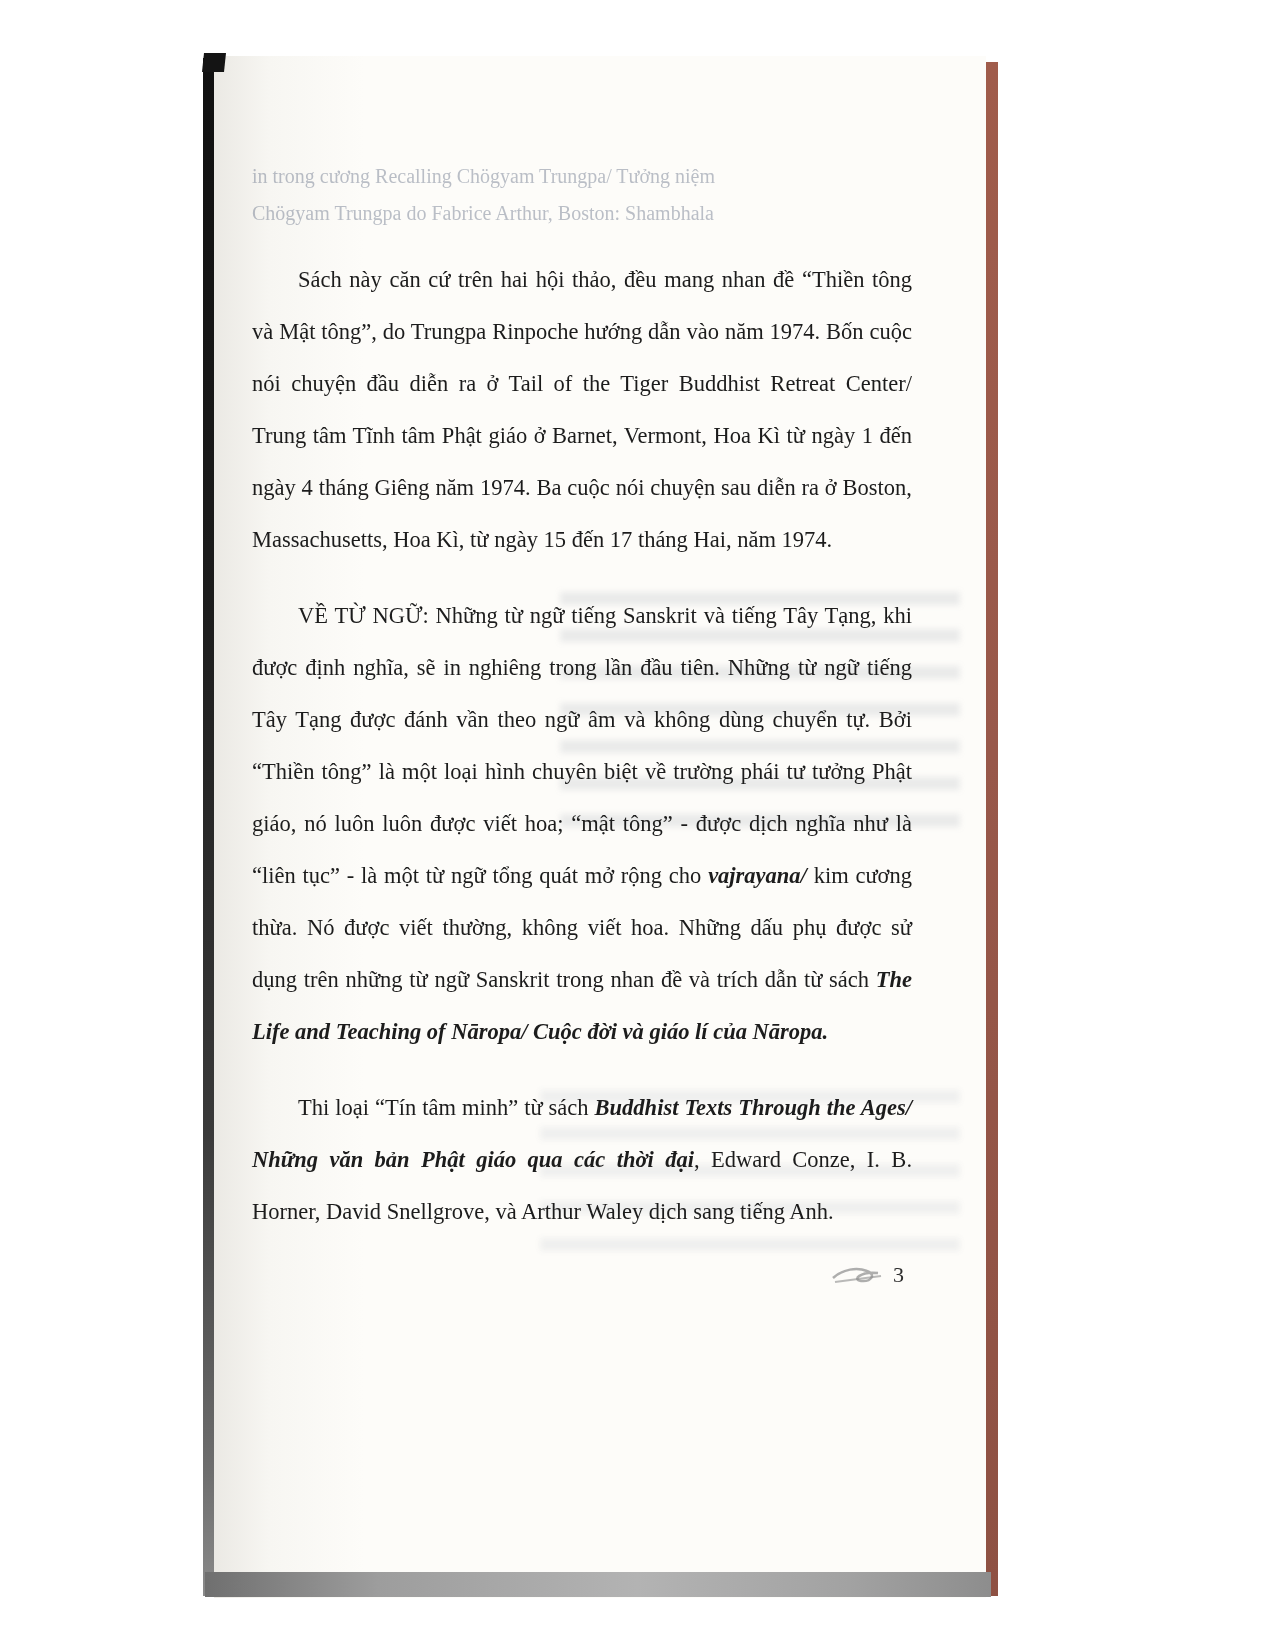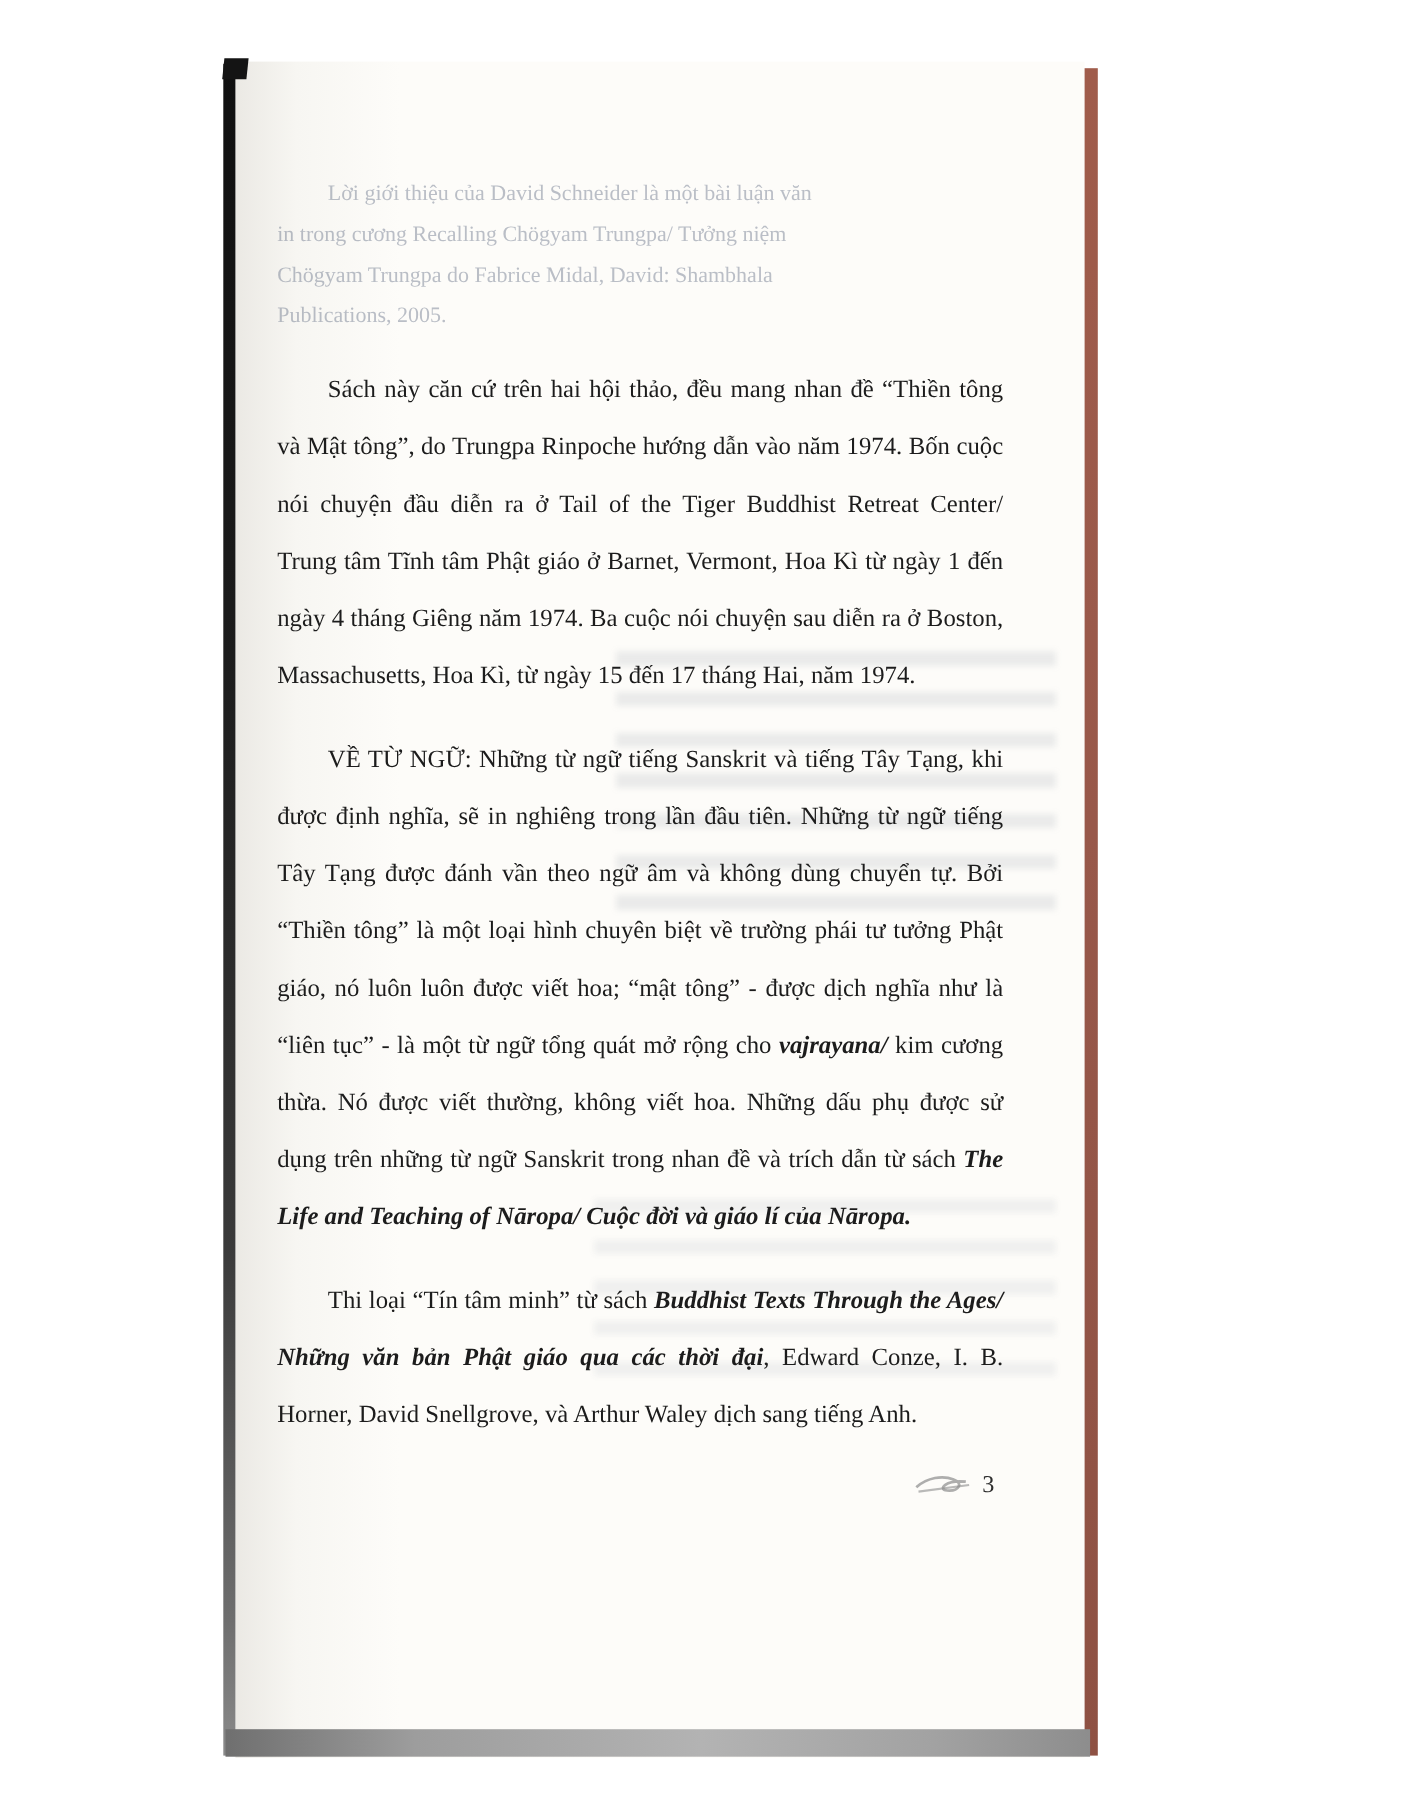--- a/index.html
+++ b/index.html
@@ -107,24 +107,22 @@
   <div class="left-edge"></div>
   <div class="corner-notch"></div>
   <div class="right-edge"></div>
   <div class="bottom-shade"></div>
   <div class="smudge smudge-a"></div>
   <div class="smudge smudge-b"></div>
 
   <div class="content">
 
     <div class="bleed">
-      <div class="first">Lời giới thiệu của David Schneider là một bài luận văn</div>
       <div>in trong cương Recalling Chögyam Trungpa/ Tưởng niệm</div>
-      <div>Chögyam Trungpa do Fabrice Midal, David: Shambhala</div>
-      <div>Publications, 2005.</div>
+      <div>Chögyam Trungpa do Fabrice Arthur, Boston: Shambhala</div>
     </div>
 
     <p class="para"><span>Sách này căn cứ trên hai hội thảo, đều mang nhan đề “Thiền tông và Mật tông”, do Trungpa Rinpoche hướng dẫn vào năm 1974. Bốn cuộc nói chuyện đầu diễn ra ở Tail of the Tiger Buddhist Retreat Center/ Trung tâm Tĩnh tâm Phật giáo ở Barnet, Vermont, Hoa Kì từ ngày 1 đến ngày 4 tháng Giêng năm 1974. Ba cuộc nói chuyện sau diễn ra ở Boston, Massachusetts, Hoa Kì, từ ngày 15 đến 17 tháng Hai, năm 1974.</span></p>
 
     <p class="para"><span>VỀ TỪ NGỮ: Những từ ngữ tiếng Sanskrit và tiếng Tây Tạng, khi được định nghĩa, sẽ in nghiêng trong lần đầu tiên. Những từ ngữ tiếng Tây Tạng được đánh vần theo ngữ âm và không dùng chuyển tự. Bởi “Thiền tông” là một loại hình chuyên biệt về trường phái tư tưởng Phật giáo, nó luôn luôn được viết hoa; “mật tông” - được dịch nghĩa như là “liên tục” - là một từ ngữ tổng quát mở rộng cho </span><span class="it">vajrayana/</span><span> kim cương thừa. Nó được viết thường, không viết hoa. Những dấu phụ được sử dụng trên những từ ngữ Sanskrit trong nhan đề và trích dẫn từ sách </span><span class="it">The Life and Teaching of Nāropa/ Cuộc đời và giáo lí của Nāropa.</span></p>
 
     <p class="para"><span>Thi loại “Tín tâm minh” từ sách </span><span class="it">Buddhist Texts Through the Ages/ Những văn bản Phật giáo qua các thời đại</span><span>, Edward Conze, I. B. Horner, David Snellgrove, và Arthur Waley dịch sang tiếng Anh.</span></p>
 
 
     <div class="pagenum-row">

